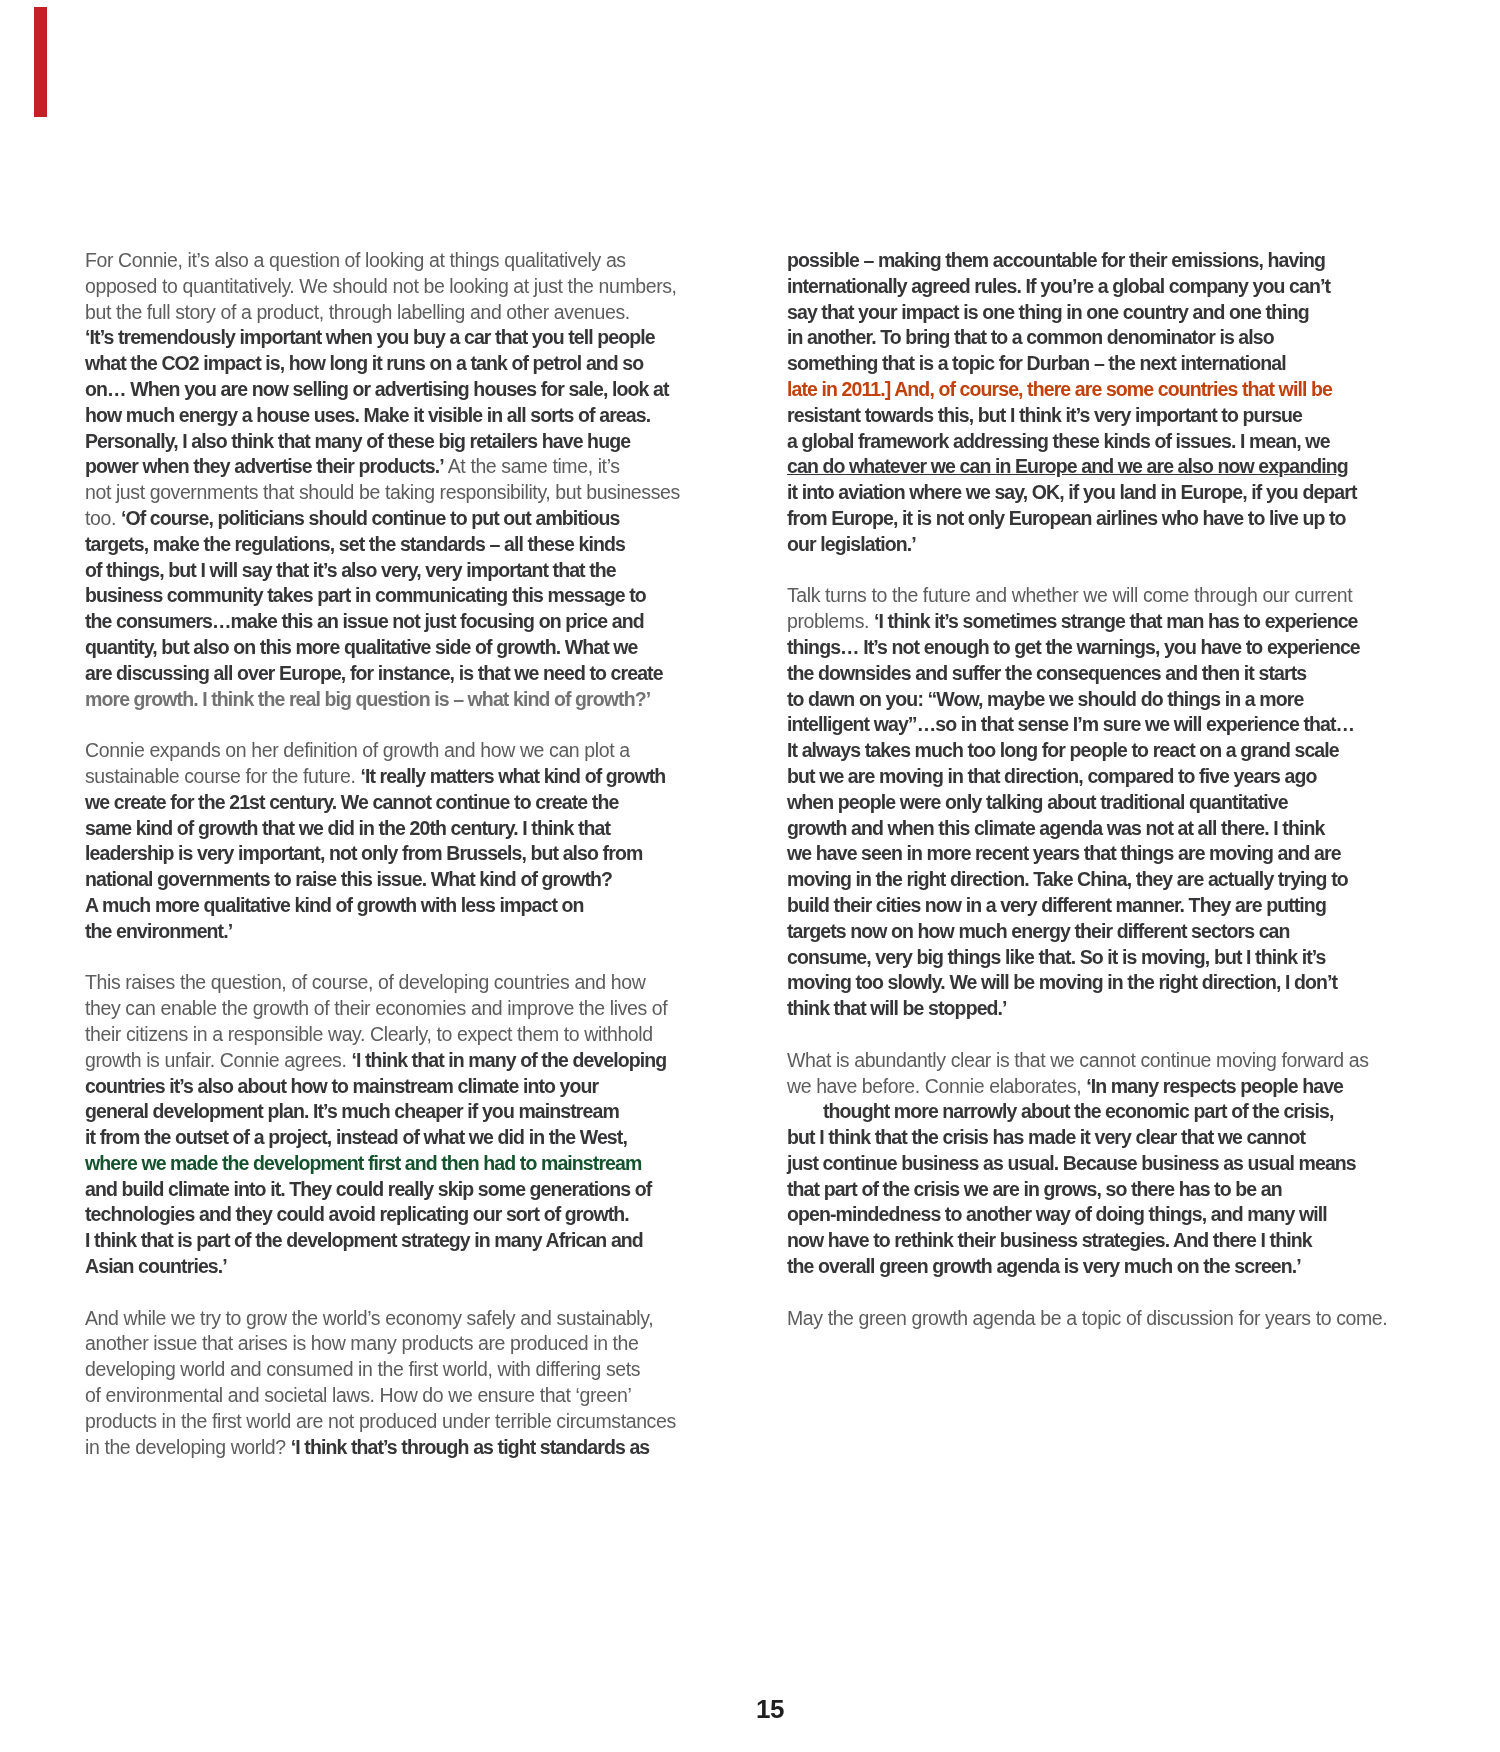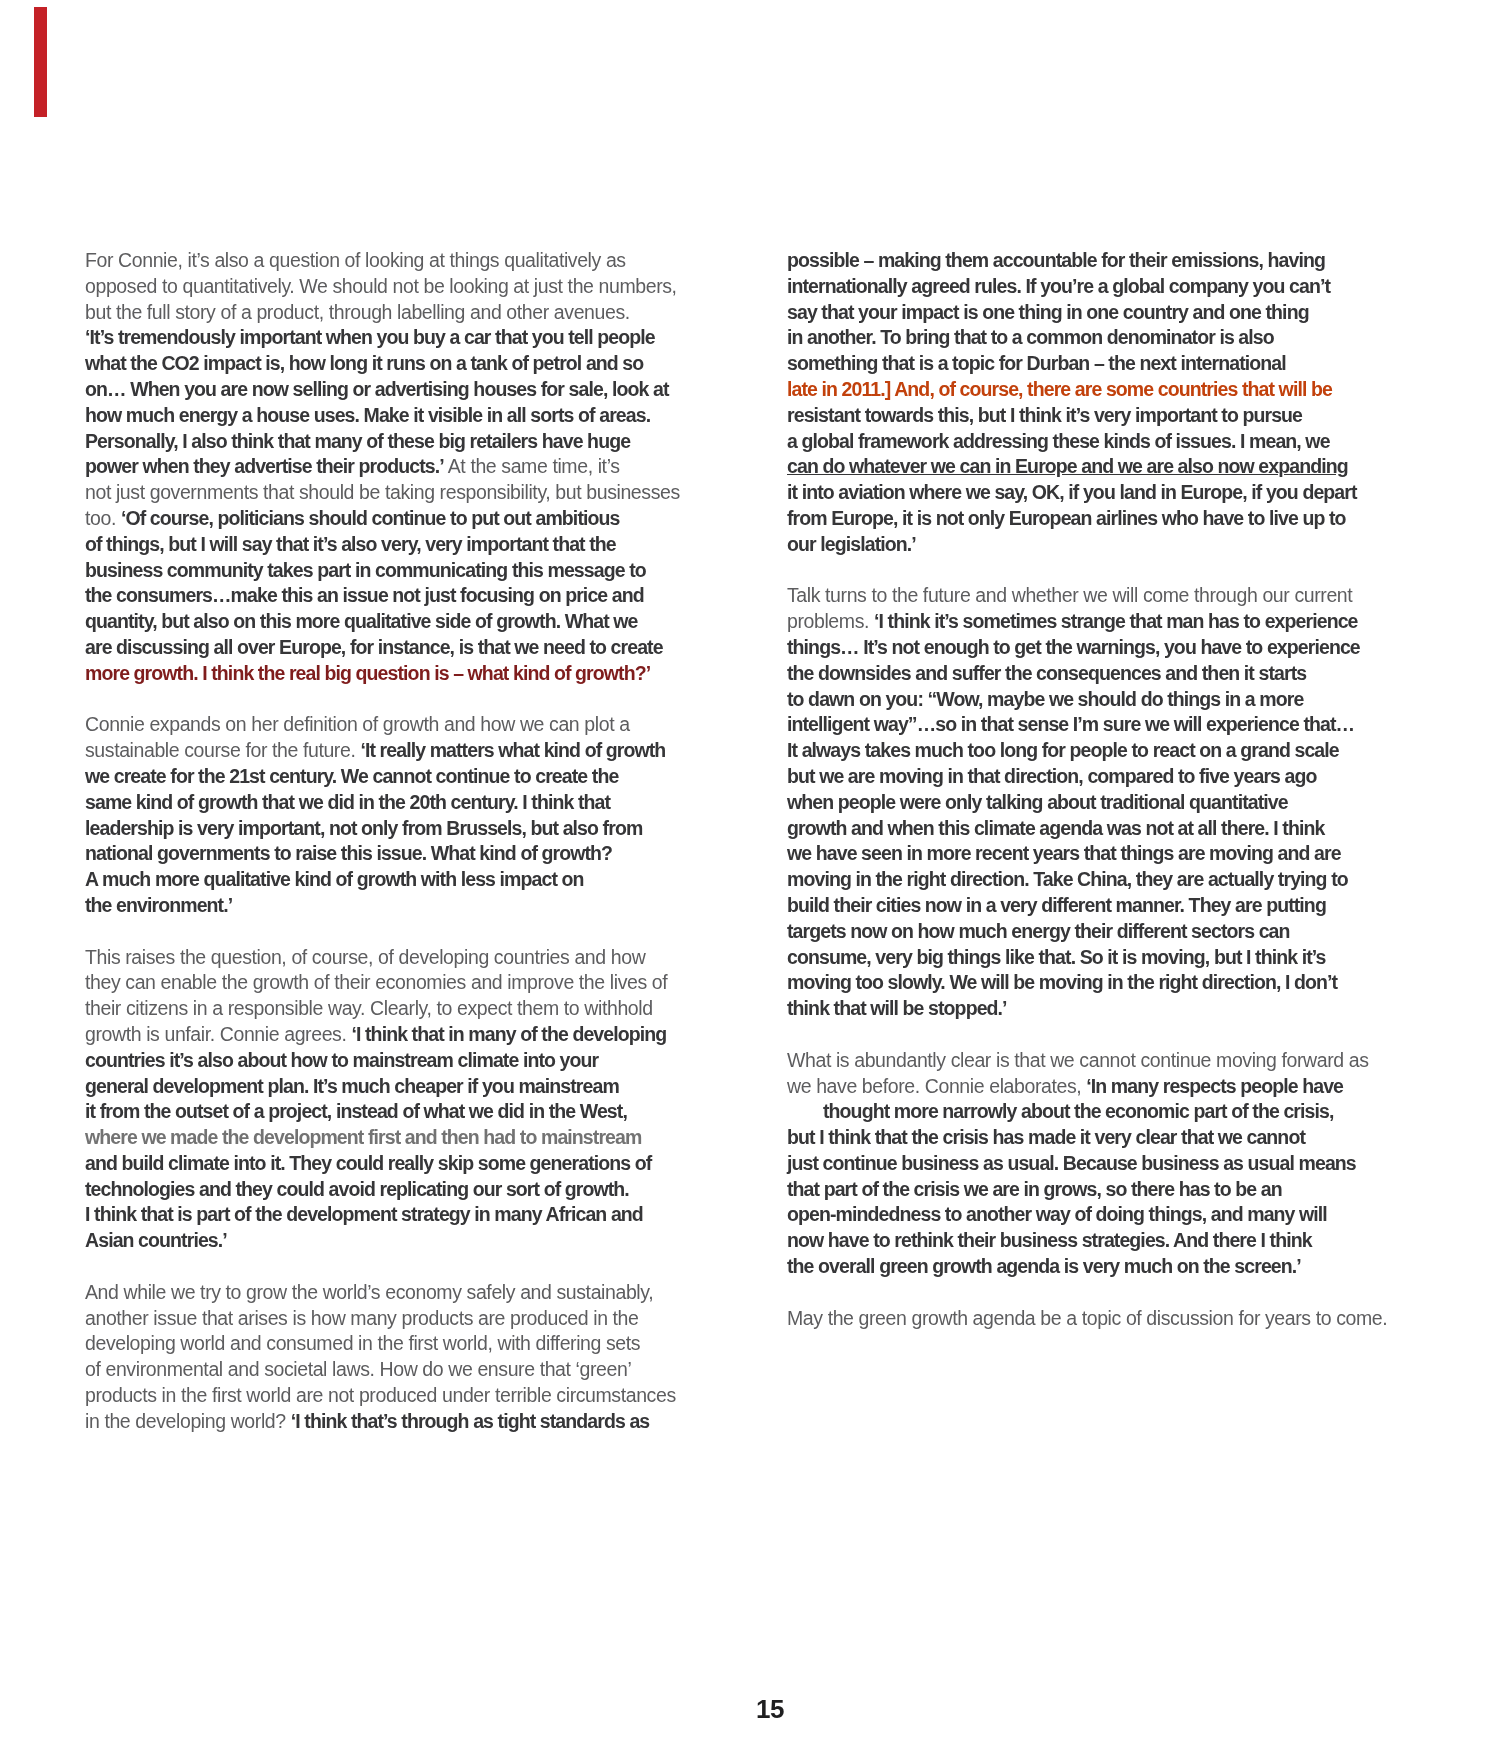--- a/index.html
+++ b/index.html
@@ -54,46 +54,47 @@
         <div class="tline"><span class="seg-r" style="color: rgb(93, 93, 95);">opposed to quantitatively. We should not be looking at just the numbers,</span></div>
         <div class="tline"><span class="seg-r" style="color: rgb(93, 93, 95);">but the full story of a product, through labelling and other avenues.</span></div>
         <div class="tline"><span class="seg-b" style="color: rgb(54, 54, 56);">‘It’s tremendously important when you buy a car that you tell people</span></div>
         <div class="tline"><span class="seg-b" style="color: rgb(54, 54, 56);">what the CO2 impact is, how long it runs on a tank of petrol and so</span></div>
         <div class="tline"><span class="seg-b" style="color: rgb(54, 54, 56);">on… When you are now selling or advertising houses for sale, look at</span></div>
         <div class="tline"><span class="seg-b" style="color: rgb(54, 54, 56);">how much energy a house uses. Make it visible in all sorts of areas.</span></div>
         <div class="tline"><span class="seg-b" style="color: rgb(54, 54, 56);">Personally, I also think that many of these big retailers have huge</span></div>
         <div class="tline"><span class="seg-b" style="color: rgb(54, 54, 56);">power when they advertise their products.’</span><span class="seg-r" style="color: rgb(93, 93, 95);"> At the same time, it’s</span></div>
         <div class="tline"><span class="seg-r" style="color: rgb(93, 93, 95);">not just governments that should be taking responsibility, but businesses</span></div>
         <div class="tline"><span class="seg-r" style="color: rgb(93, 93, 95);">too. </span><span class="seg-b" style="color: rgb(54, 54, 56);">‘Of course, politicians should continue to put out ambitious</span></div>
+        <div class="tline"><span class="seg-b" style="color: rgb(54, 54, 56);">targets, make the regulations, set the standards – all these kinds</span></div>
         <div class="tline"><span class="seg-b" style="color: rgb(54, 54, 56);">of things, but I will say that it’s also very, very important that the</span></div>
         <div class="tline"><span class="seg-b" style="color: rgb(54, 54, 56);">business community takes part in communicating this message to</span></div>
         <div class="tline"><span class="seg-b" style="color: rgb(54, 54, 56);">the consumers…make this an issue not just focusing on price and</span></div>
         <div class="tline"><span class="seg-b" style="color: rgb(54, 54, 56);">quantity, but also on this more qualitative side of growth. What we</span></div>
         <div class="tline"><span class="seg-b" style="color: rgb(54, 54, 56);">are discussing all over Europe, for instance, is that we need to create</span></div>
-        <div class="tline"><span class="seg-b" style="color: #7f1d1d;">more growth. I think the real big question is – what kind of growth?’</span></div>
+        <div class="tline"><span class="seg-b" style="color: #737373;">more growth. I think the real big question is – what kind of growth?’</span></div>
       </div>
       <div class="para">
         <div class="tline"><span class="seg-r" style="color: rgb(93, 93, 95);">Connie expands on her definition of growth and how we can plot a</span></div>
         <div class="tline"><span class="seg-r" style="color: rgb(93, 93, 95);">sustainable course for the future. </span><span class="seg-b" style="color: rgb(54, 54, 56);">‘It really matters what kind of growth</span></div>
         <div class="tline"><span class="seg-b" style="color: rgb(54, 54, 56);">we create for the 21st century. We cannot continue to create the</span></div>
         <div class="tline"><span class="seg-b" style="color: rgb(54, 54, 56);">same kind of growth that we did in the 20th century. I think that</span></div>
         <div class="tline"><span class="seg-b" style="color: rgb(54, 54, 56);">leadership is very important, not only from Brussels, but also from</span></div>
         <div class="tline"><span class="seg-b" style="color: rgb(54, 54, 56);">national governments to raise this issue. What kind of growth?</span></div>
         <div class="tline"><span class="seg-b" style="color: rgb(54, 54, 56);">A much more qualitative kind of growth with less impact on</span></div>
         <div class="tline"><span class="seg-b" style="color: rgb(54, 54, 56);">the environment.’</span></div>
       </div>
       <div class="para">
         <div class="tline"><span class="seg-r" style="color: rgb(93, 93, 95);">This raises the question, of course, of developing countries and how</span></div>
         <div class="tline"><span class="seg-r" style="color: rgb(93, 93, 95);">they can enable the growth of their economies and improve the lives of</span></div>
         <div class="tline"><span class="seg-r" style="color: rgb(93, 93, 95);">their citizens in a responsible way. Clearly, to expect them to withhold</span></div>
         <div class="tline"><span class="seg-r" style="color: rgb(93, 93, 95);">growth is unfair. Connie agrees. </span><span class="seg-b" style="color: rgb(54, 54, 56);">‘I think that in many of the developing</span></div>
         <div class="tline"><span class="seg-b" style="color: rgb(54, 54, 56);">countries it’s also about how to mainstream climate into your</span></div>
         <div class="tline"><span class="seg-b" style="color: rgb(54, 54, 56);">general development plan. It’s much cheaper if you mainstream</span></div>
         <div class="tline"><span class="seg-b" style="color: rgb(54, 54, 56);">it from the outset of a project, instead of what we did in the West,</span></div>
-        <div class="tline"><span class="seg-b" style="color: #737373;">where we made the development first and then had to mainstream</span></div>
+        <div class="tline"><span class="seg-b" style="color: #14532d;">where we made the development first and then had to mainstream</span></div>
         <div class="tline"><span class="seg-b" style="color: rgb(54, 54, 56);">and build climate into it. They could really skip some generations of</span></div>
         <div class="tline"><span class="seg-b" style="color: rgb(54, 54, 56);">technologies and they could avoid replicating our sort of growth.</span></div>
         <div class="tline"><span class="seg-b" style="color: rgb(54, 54, 56);">I think that is part of the development strategy in many African and</span></div>
         <div class="tline"><span class="seg-b" style="color: rgb(54, 54, 56);">Asian countries.’</span></div>
       </div>
       <div class="para">
         <div class="tline"><span class="seg-r" style="color: rgb(93, 93, 95);">And while we try to grow the world’s economy safely and sustainably,</span></div>
         <div class="tline"><span class="seg-r" style="color: rgb(93, 93, 95);">another issue that arises is how many products are produced in the</span></div>
         <div class="tline"><span class="seg-r" style="color: rgb(93, 93, 95);">developing world and consumed in the first world, with differing sets</span></div>
         <div class="tline"><span class="seg-r" style="color: rgb(93, 93, 95);">of environmental and societal laws. How do we ensure that ‘green’</span></div>

